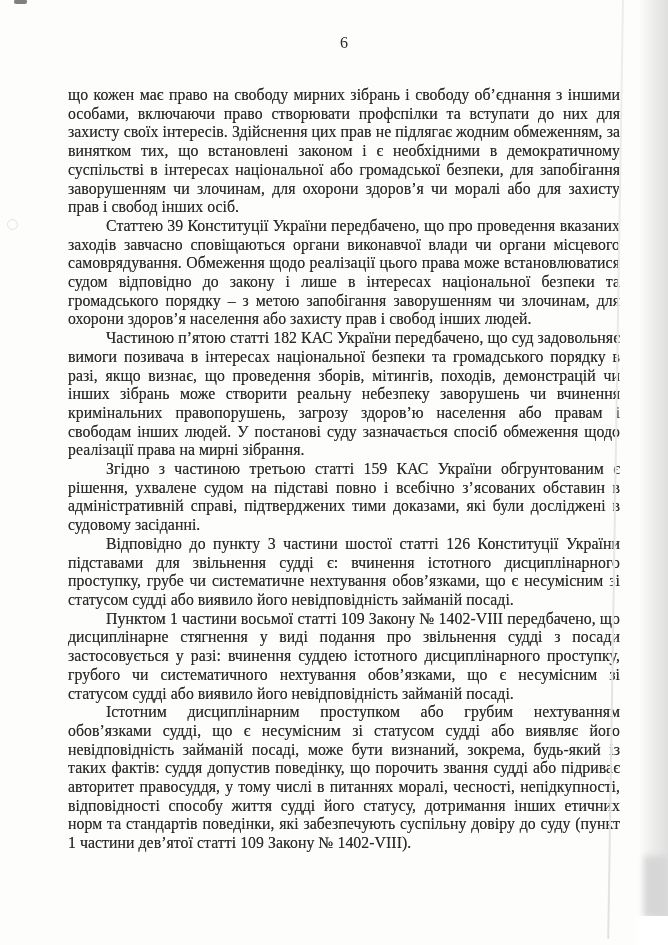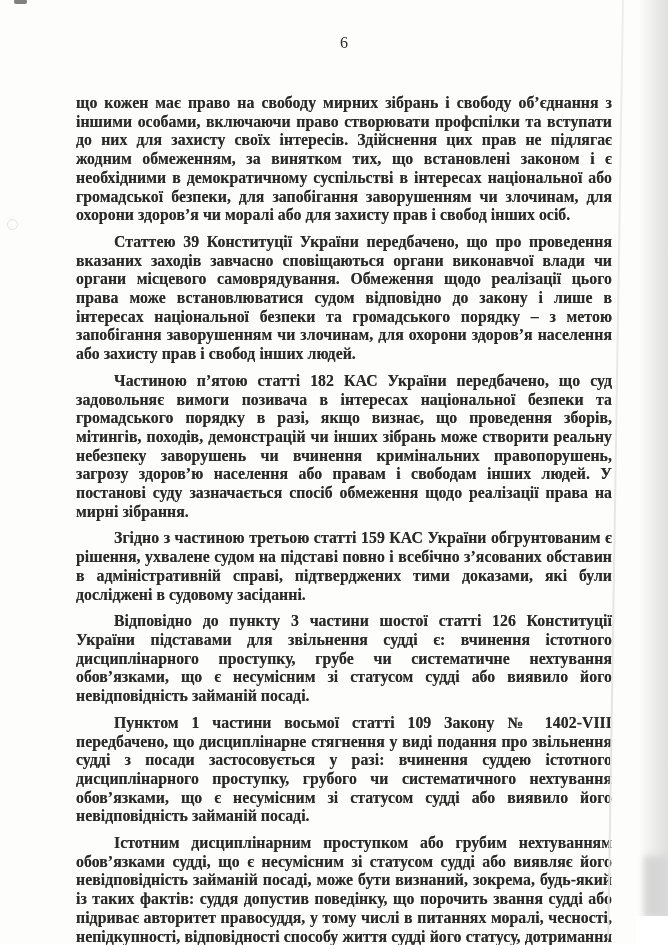--- a/index.html
+++ b/index.html
@@ -27,27 +27,26 @@
     font-size: 16px;
     letter-spacing: 0.2px;
   }
   .body-text {
     position: absolute;
     top: 86px;
     left: 68px;
     width: 552px;
   }
   .para {
-    margin: 8px;
+    margin: 0;
     font-size: 15.8px;
     line-height: 18.7px;
     text-align: justify;
     letter-spacing: 0.05px;
     text-shadow: 0 0 0.4px rgba(43,43,43,0.65);
-    font-weight: bold;
   }
   .para.indent { text-indent: 38px; }
 
   
   .edge-line {
     position: absolute;
     top: -3px;
     left: 622px;
     width: 2px;
     height: 942px;

